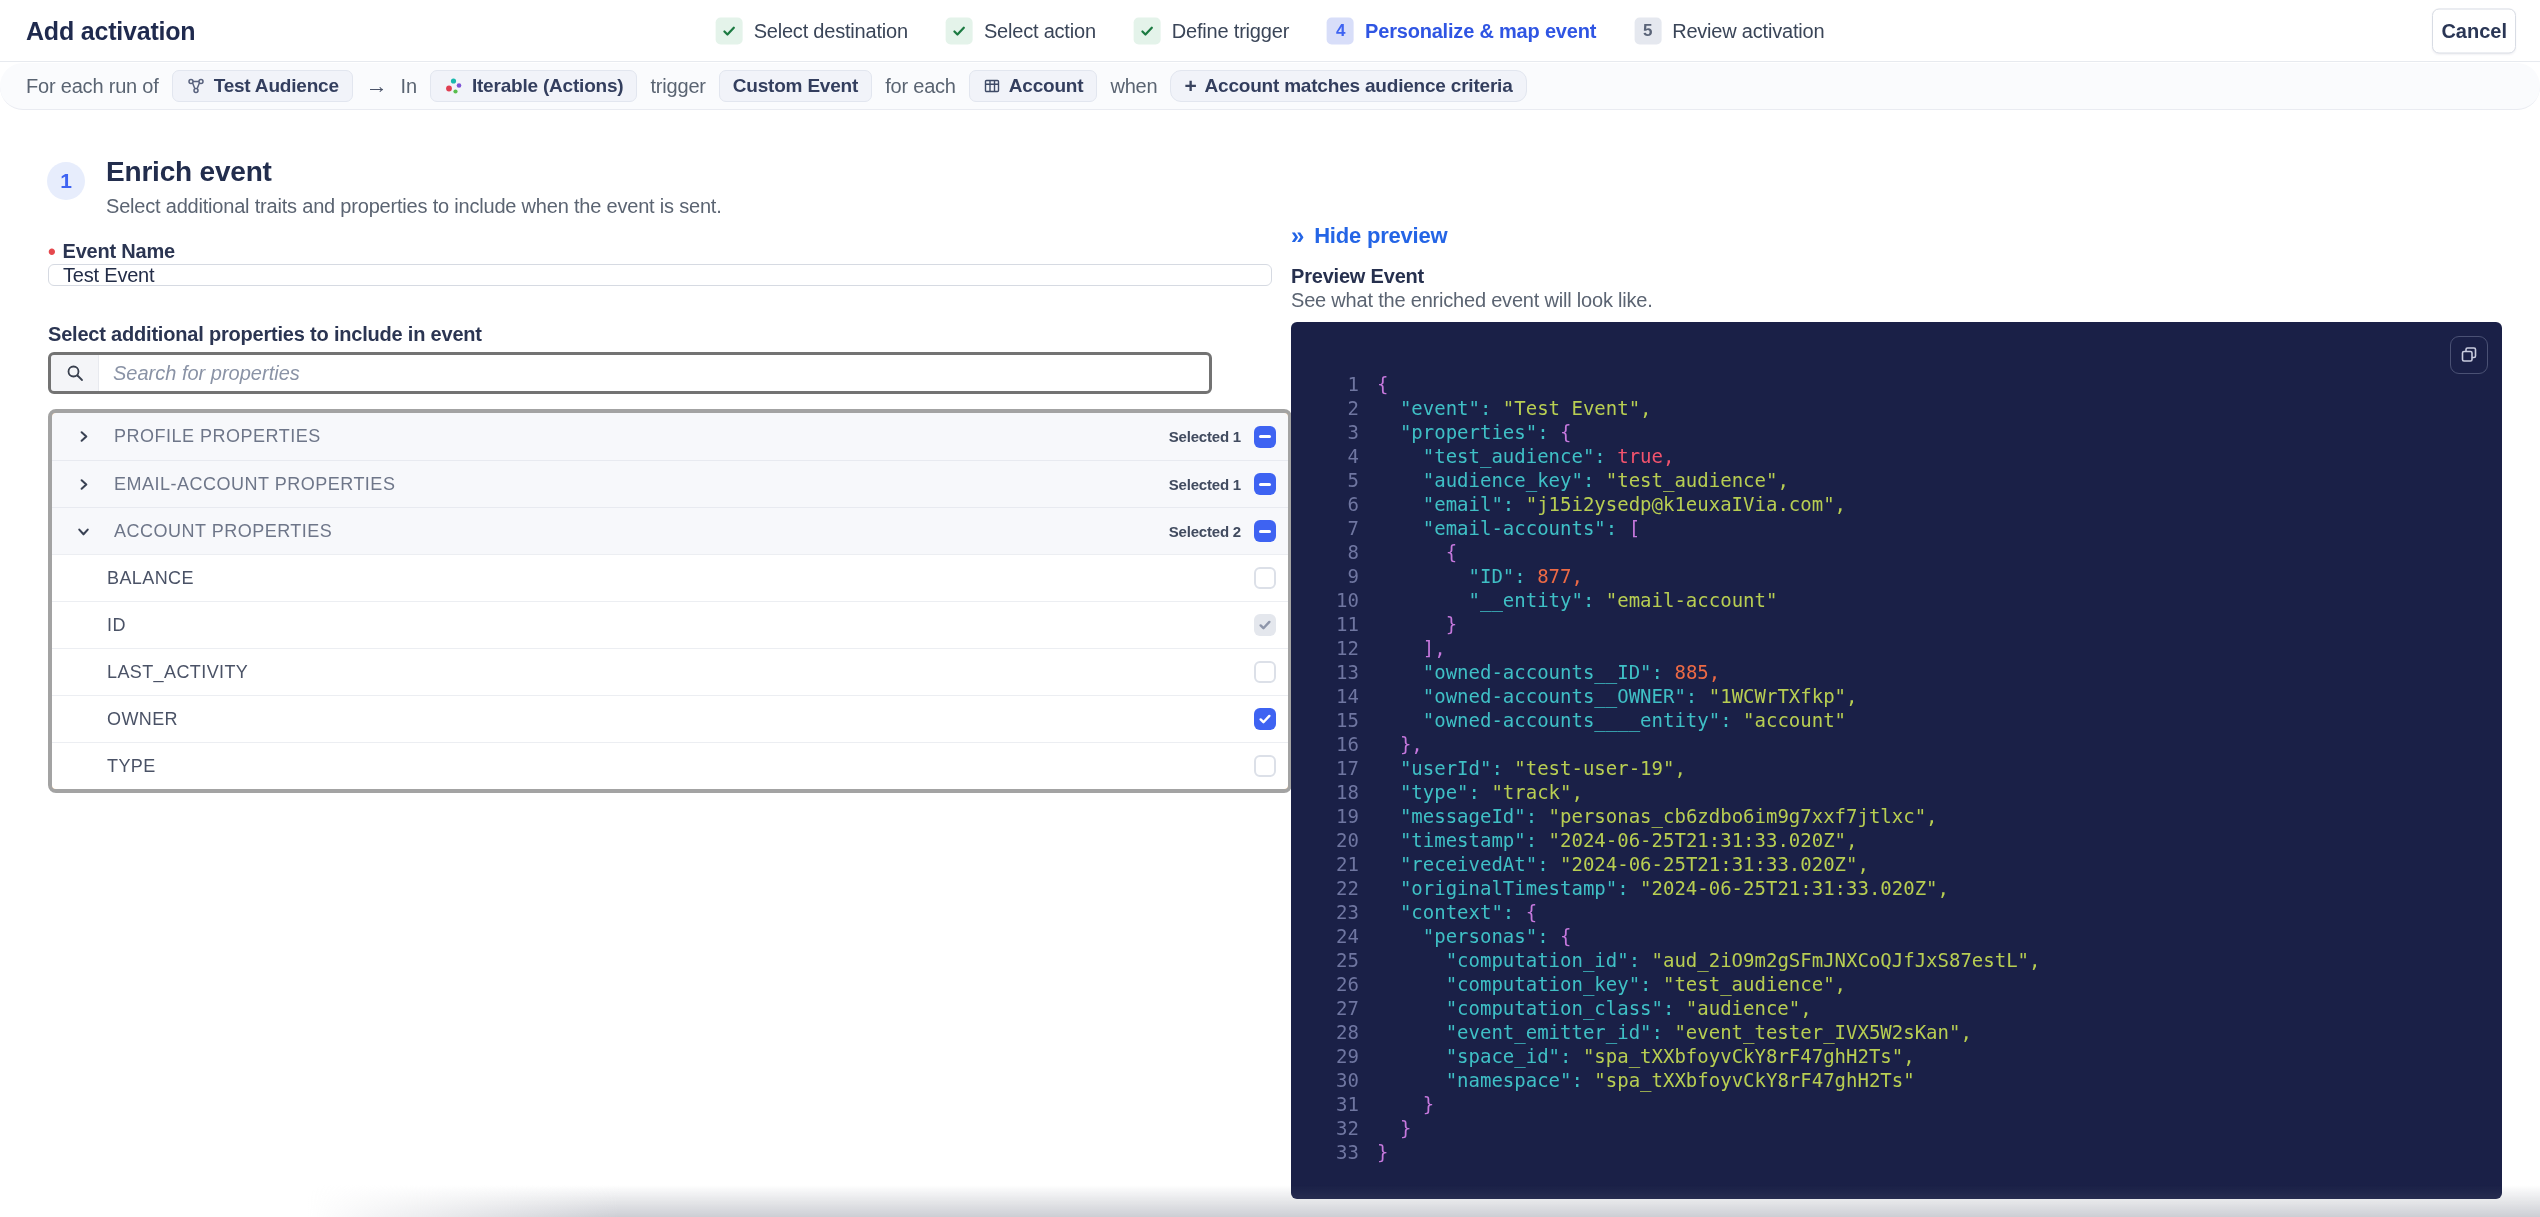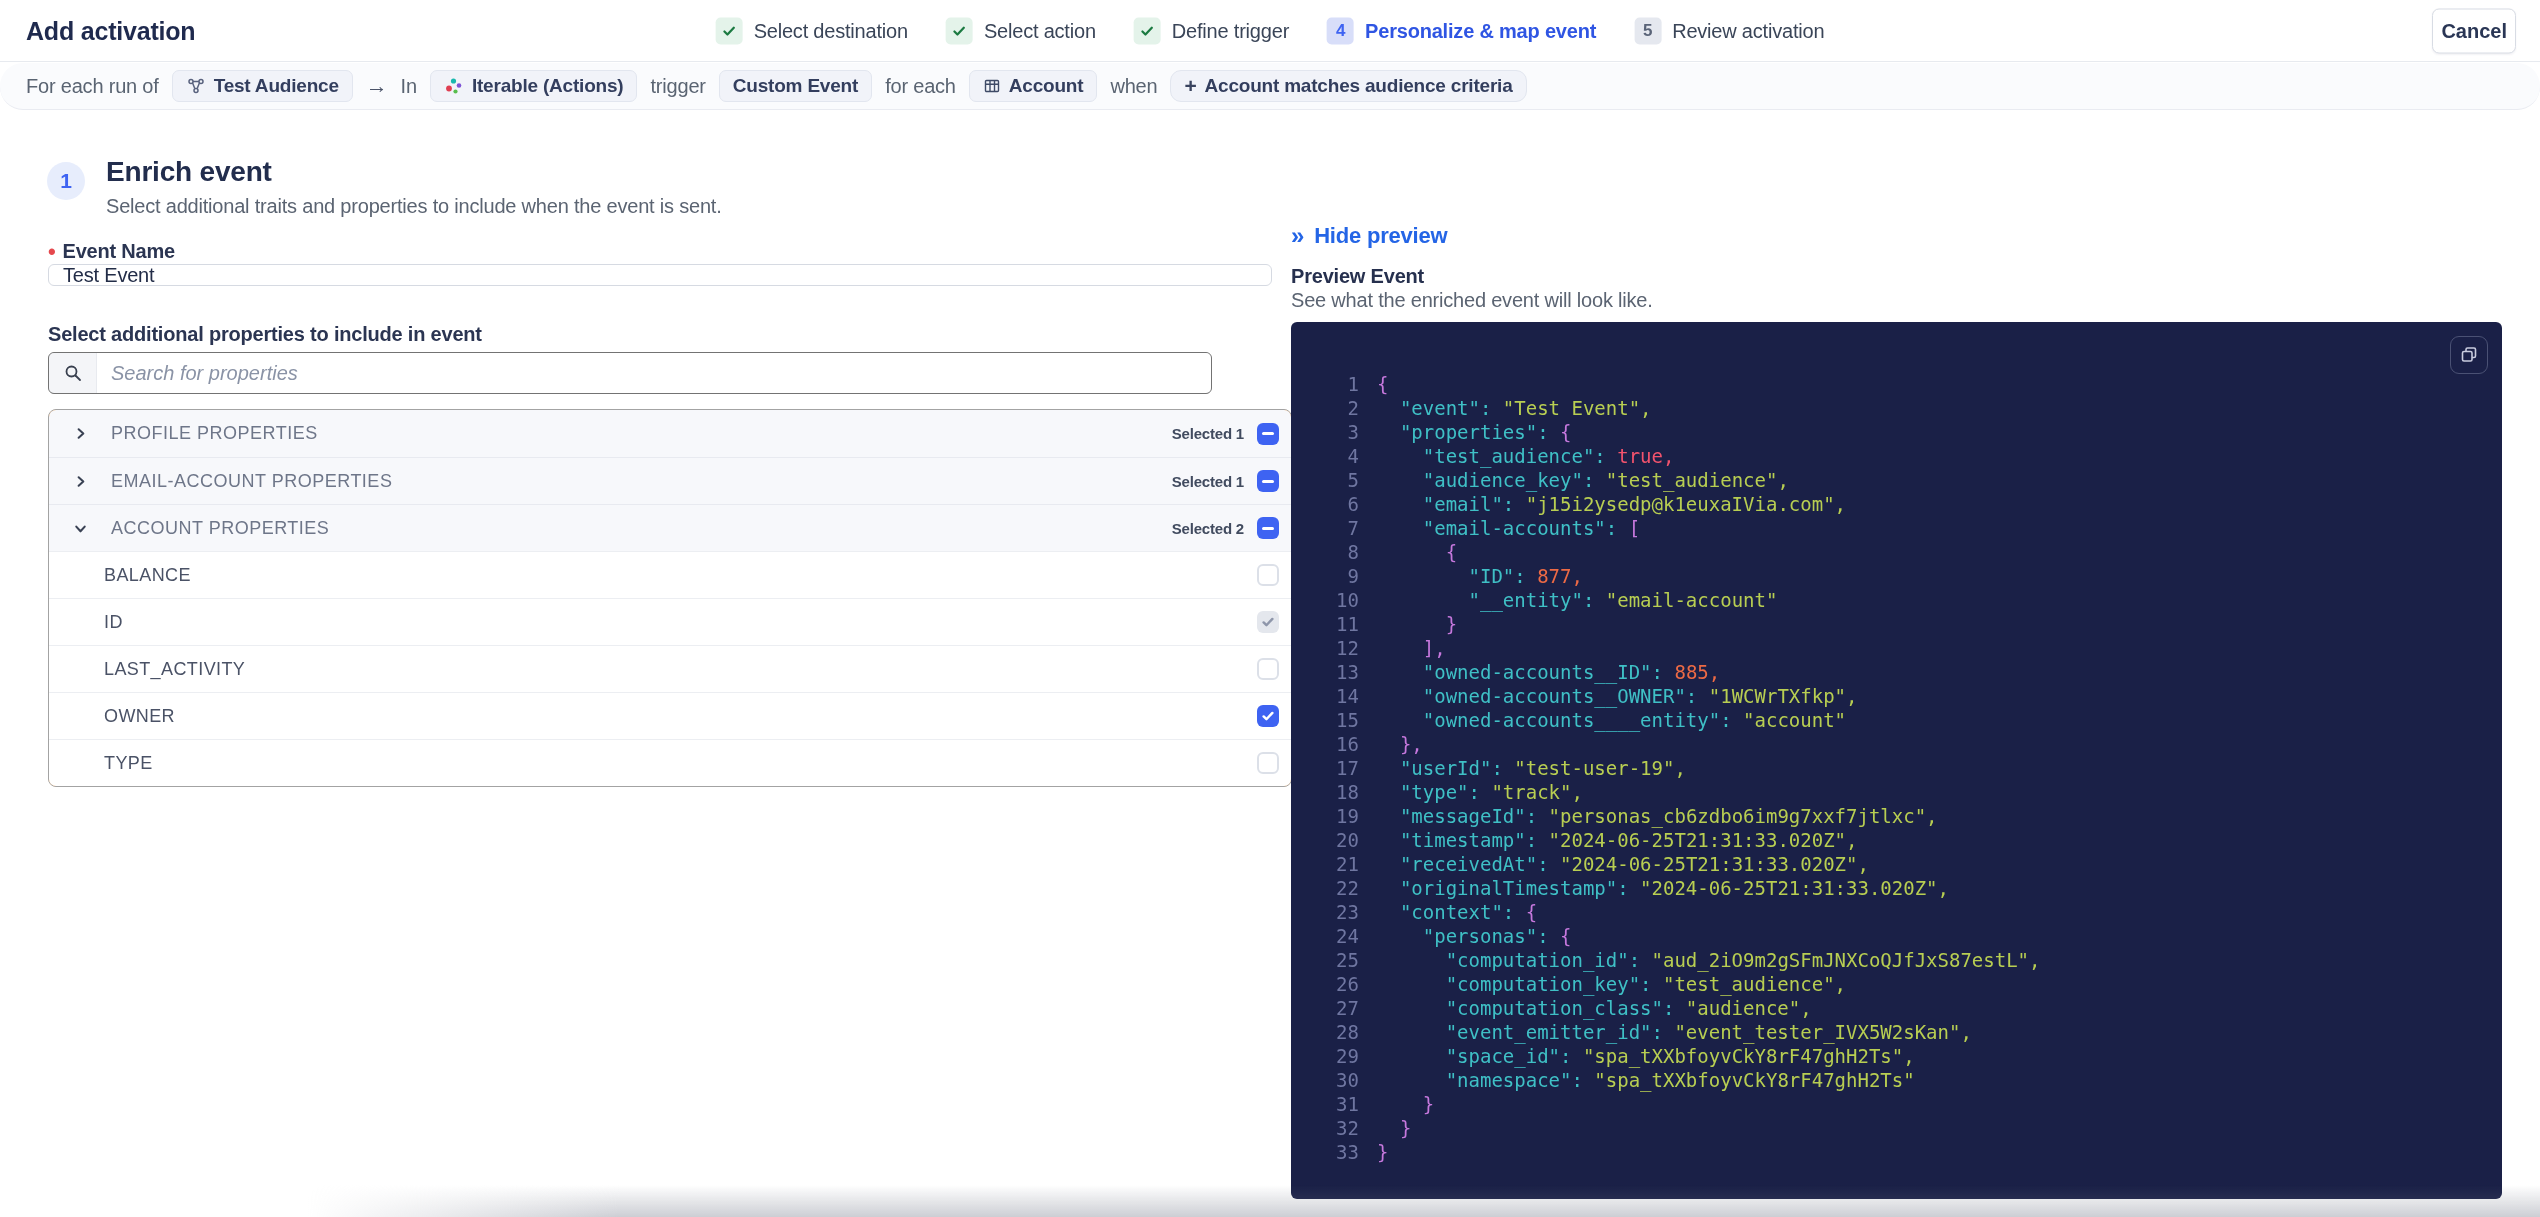--- a/index.html
+++ b/index.html
@@ -51,30 +51,30 @@
   .enrich-sub { position:absolute; left:106px; top:195px; font-size:20px; color:#5B6472; }
   .field-label { position:absolute; left:48px; top:240px; font-size:20px; font-weight:700; color:#2B3552;
                  display:flex; align-items:center; gap:7px; }
   .required-dot { color:var(--required-red,#E5484D); font-size:22px; line-height:10px; }
   .text-input { position:absolute; left:48px; top:264px; width:1224px; height:22px;
                 border:1px solid #D6DAE2; border-radius:6px; font-size:20px; color:#222C47;
                 padding:0 14px; outline:none; background:#fff;
                 font-family:"Liberation Sans", sans-serif; letter-spacing:-0.2px; }
   .props-label { position:absolute; left:48px; top:323px; font-size:20px; font-weight:700; color:#2B3552; }
   .searchbox { position:absolute; left:48px; top:352px; width:1164px; height:42px;
-               border:1px solid #737373; border-radius:6px; display:flex; align-items:stretch;
+               border:3px solid #737373; border-radius:6px; display:flex; align-items:stretch;
                background:#a3a3a3; overflow:hidden; }
   .search-iconbox { width:48px; background:#F4F5F8; border-right:1px solid #E8EAEF;
                     display:grid; place-items:center; }
   .search-input { flex:1; border:none; outline:none; font-size:20px; font-style:italic;
                   color:#39424F; padding:0 14px; font-family:"Liberation Sans", sans-serif; }
   .search-input::placeholder { color:#8A93A6; font-style:italic; }
 
   .accordion { position:absolute; left:48px; top:409px; width:1244px;
-               border:1px solid #a3a3a3; border-radius:8px; overflow:hidden; background:#fdba74; }
+               border:4px solid #a3a3a3; border-radius:8px; overflow:hidden; background:#fdba74; }
   .group-header { height:47px; background:#F7F8FB; display:flex; align-items:center;
                   padding:0 12px 0 24px; border-top:1px solid #E8EAF0; cursor:pointer; }
   .group-header:first-child { border-top:none; }
   .chev { color:#3A4254; flex:none; }
   .group-label { margin-left:23px; font-size:18px; font-weight:500; letter-spacing:0.5px; color:#6E7689; }
   .selected-count { margin-left:auto; font-size:15px; color:#414B5F;font-weight:bold; }
   .checkbox { width:22px; height:22px; border-radius:6px; flex:none; display:grid; place-items:center; }
   .checkbox.indeterminate { background:var(--accent-blue,#3E63F2); position:relative; margin-left:13px; cursor:pointer; }
   .checkbox.indeterminate::after { content:""; position:absolute; left:5px; right:5px; top:9.5px;
                                    height:3px; border-radius:2px; background:#fff; }

